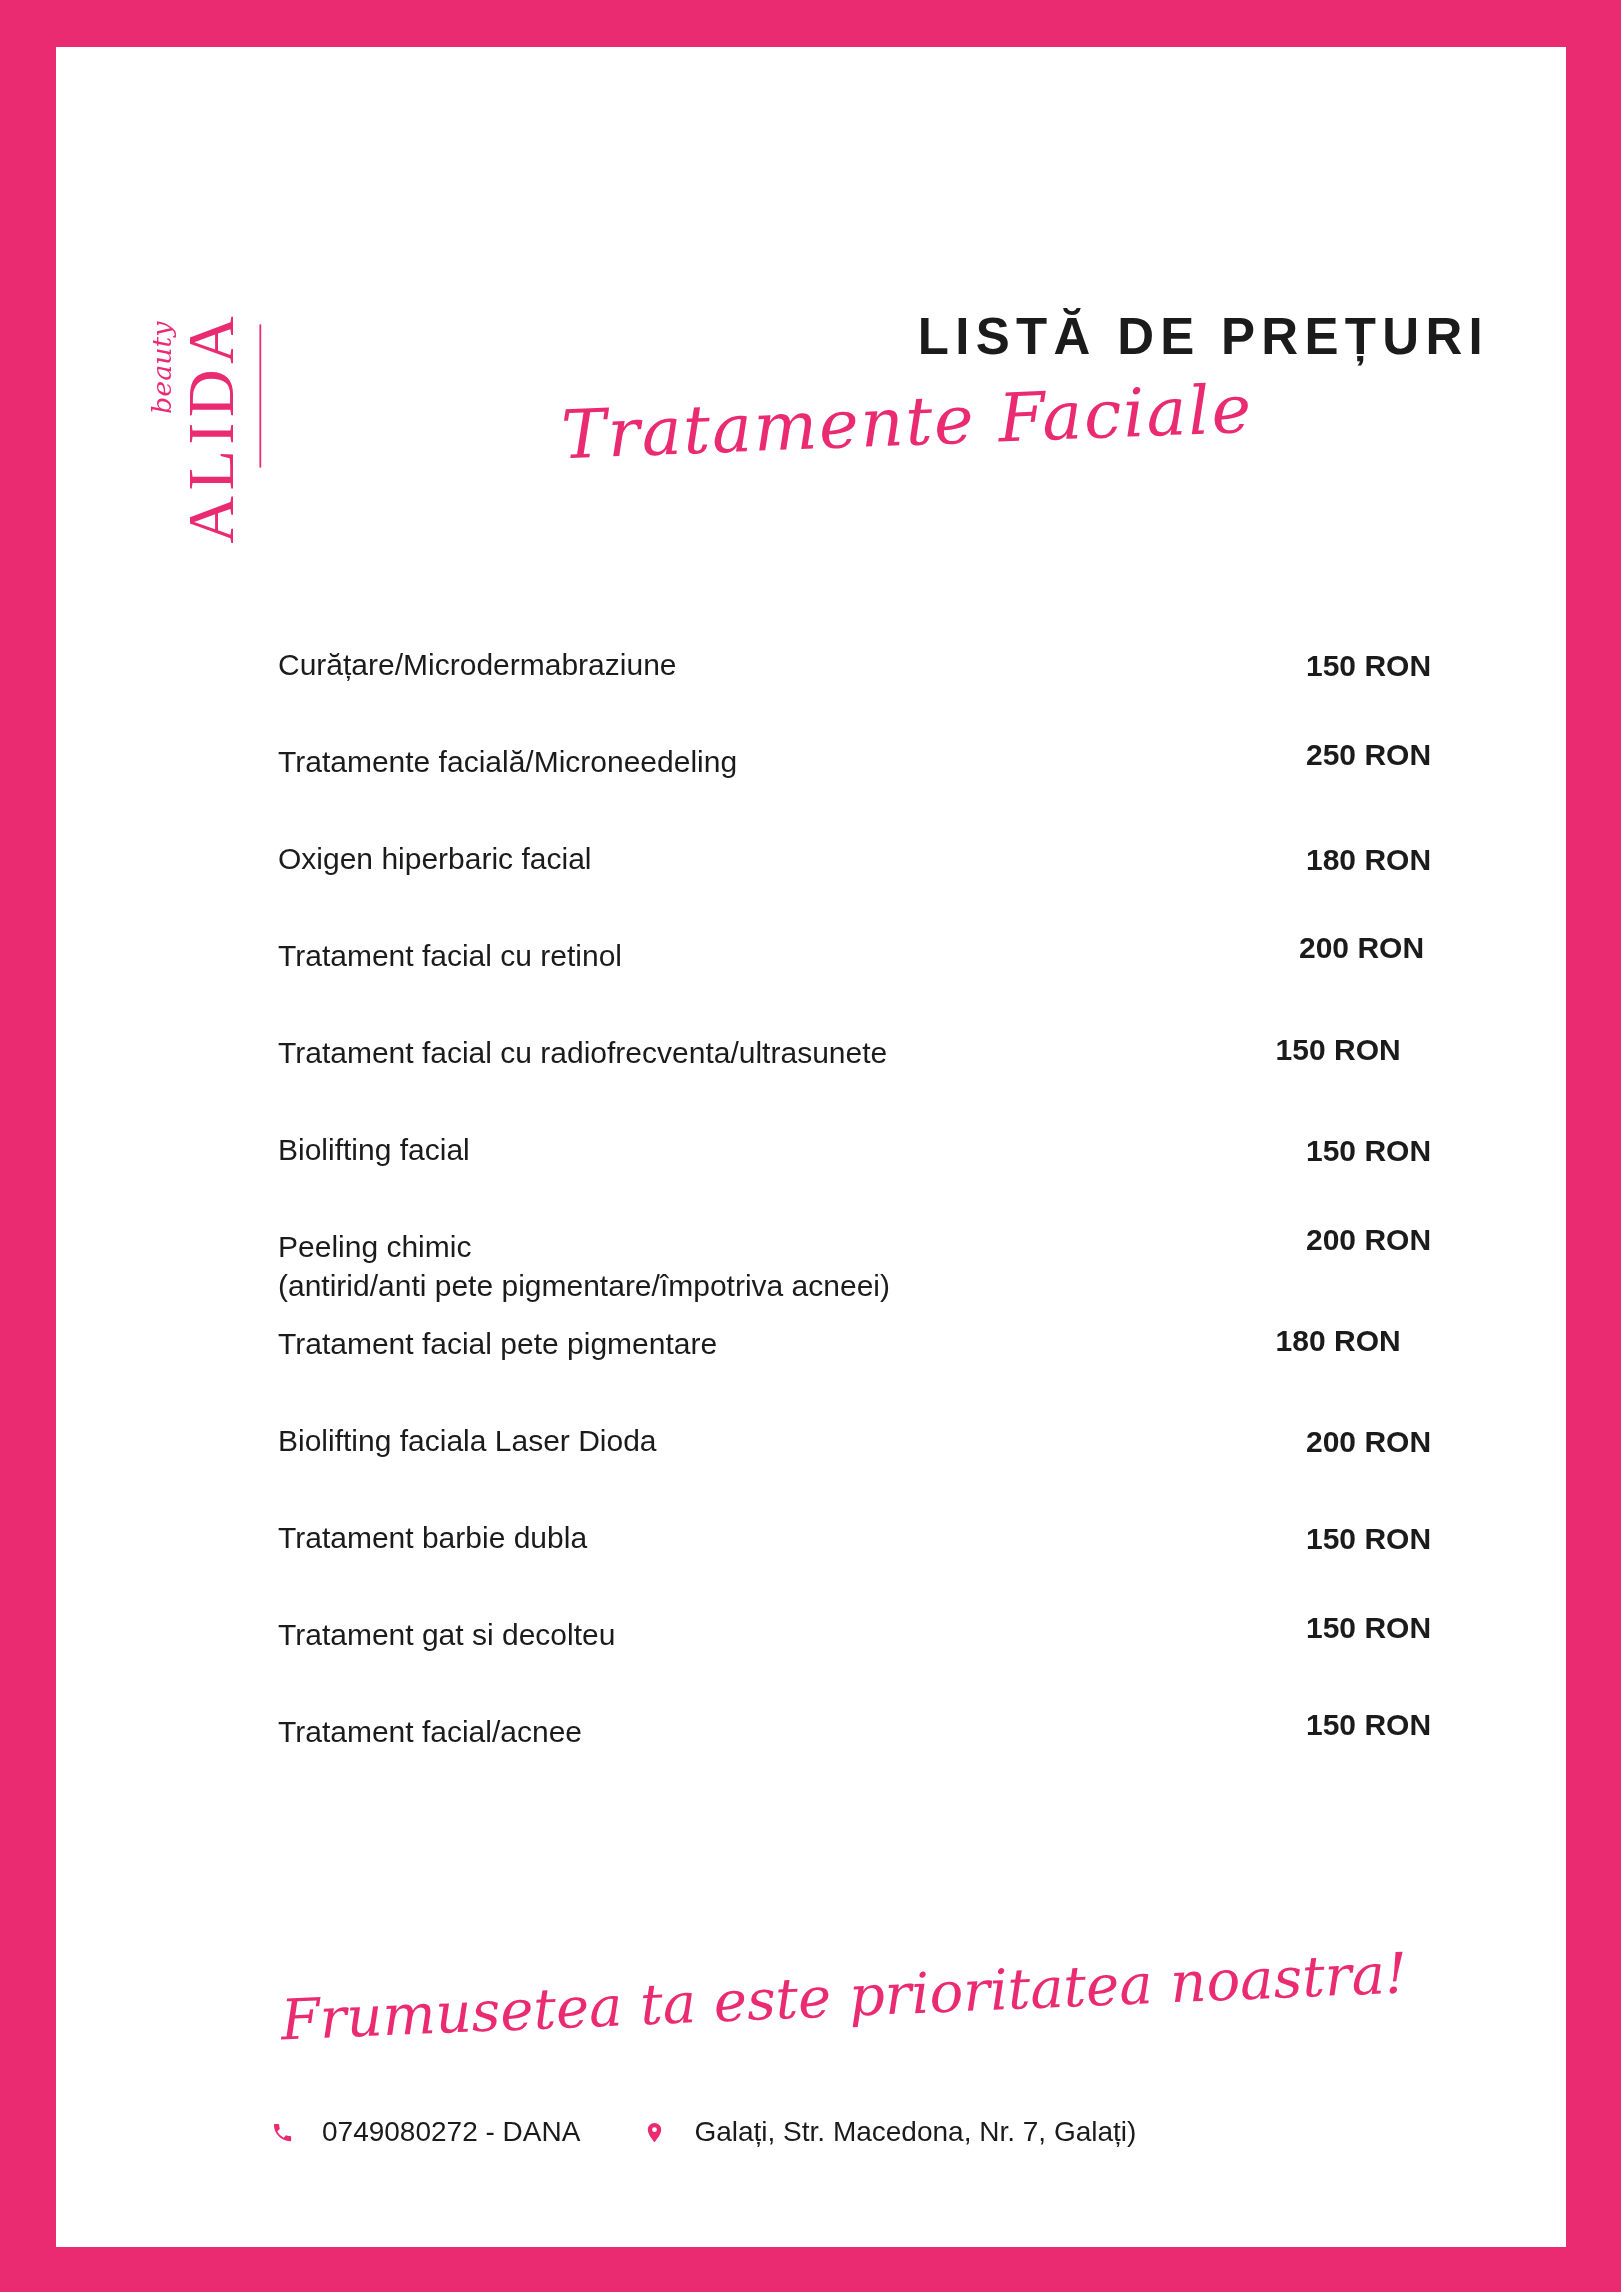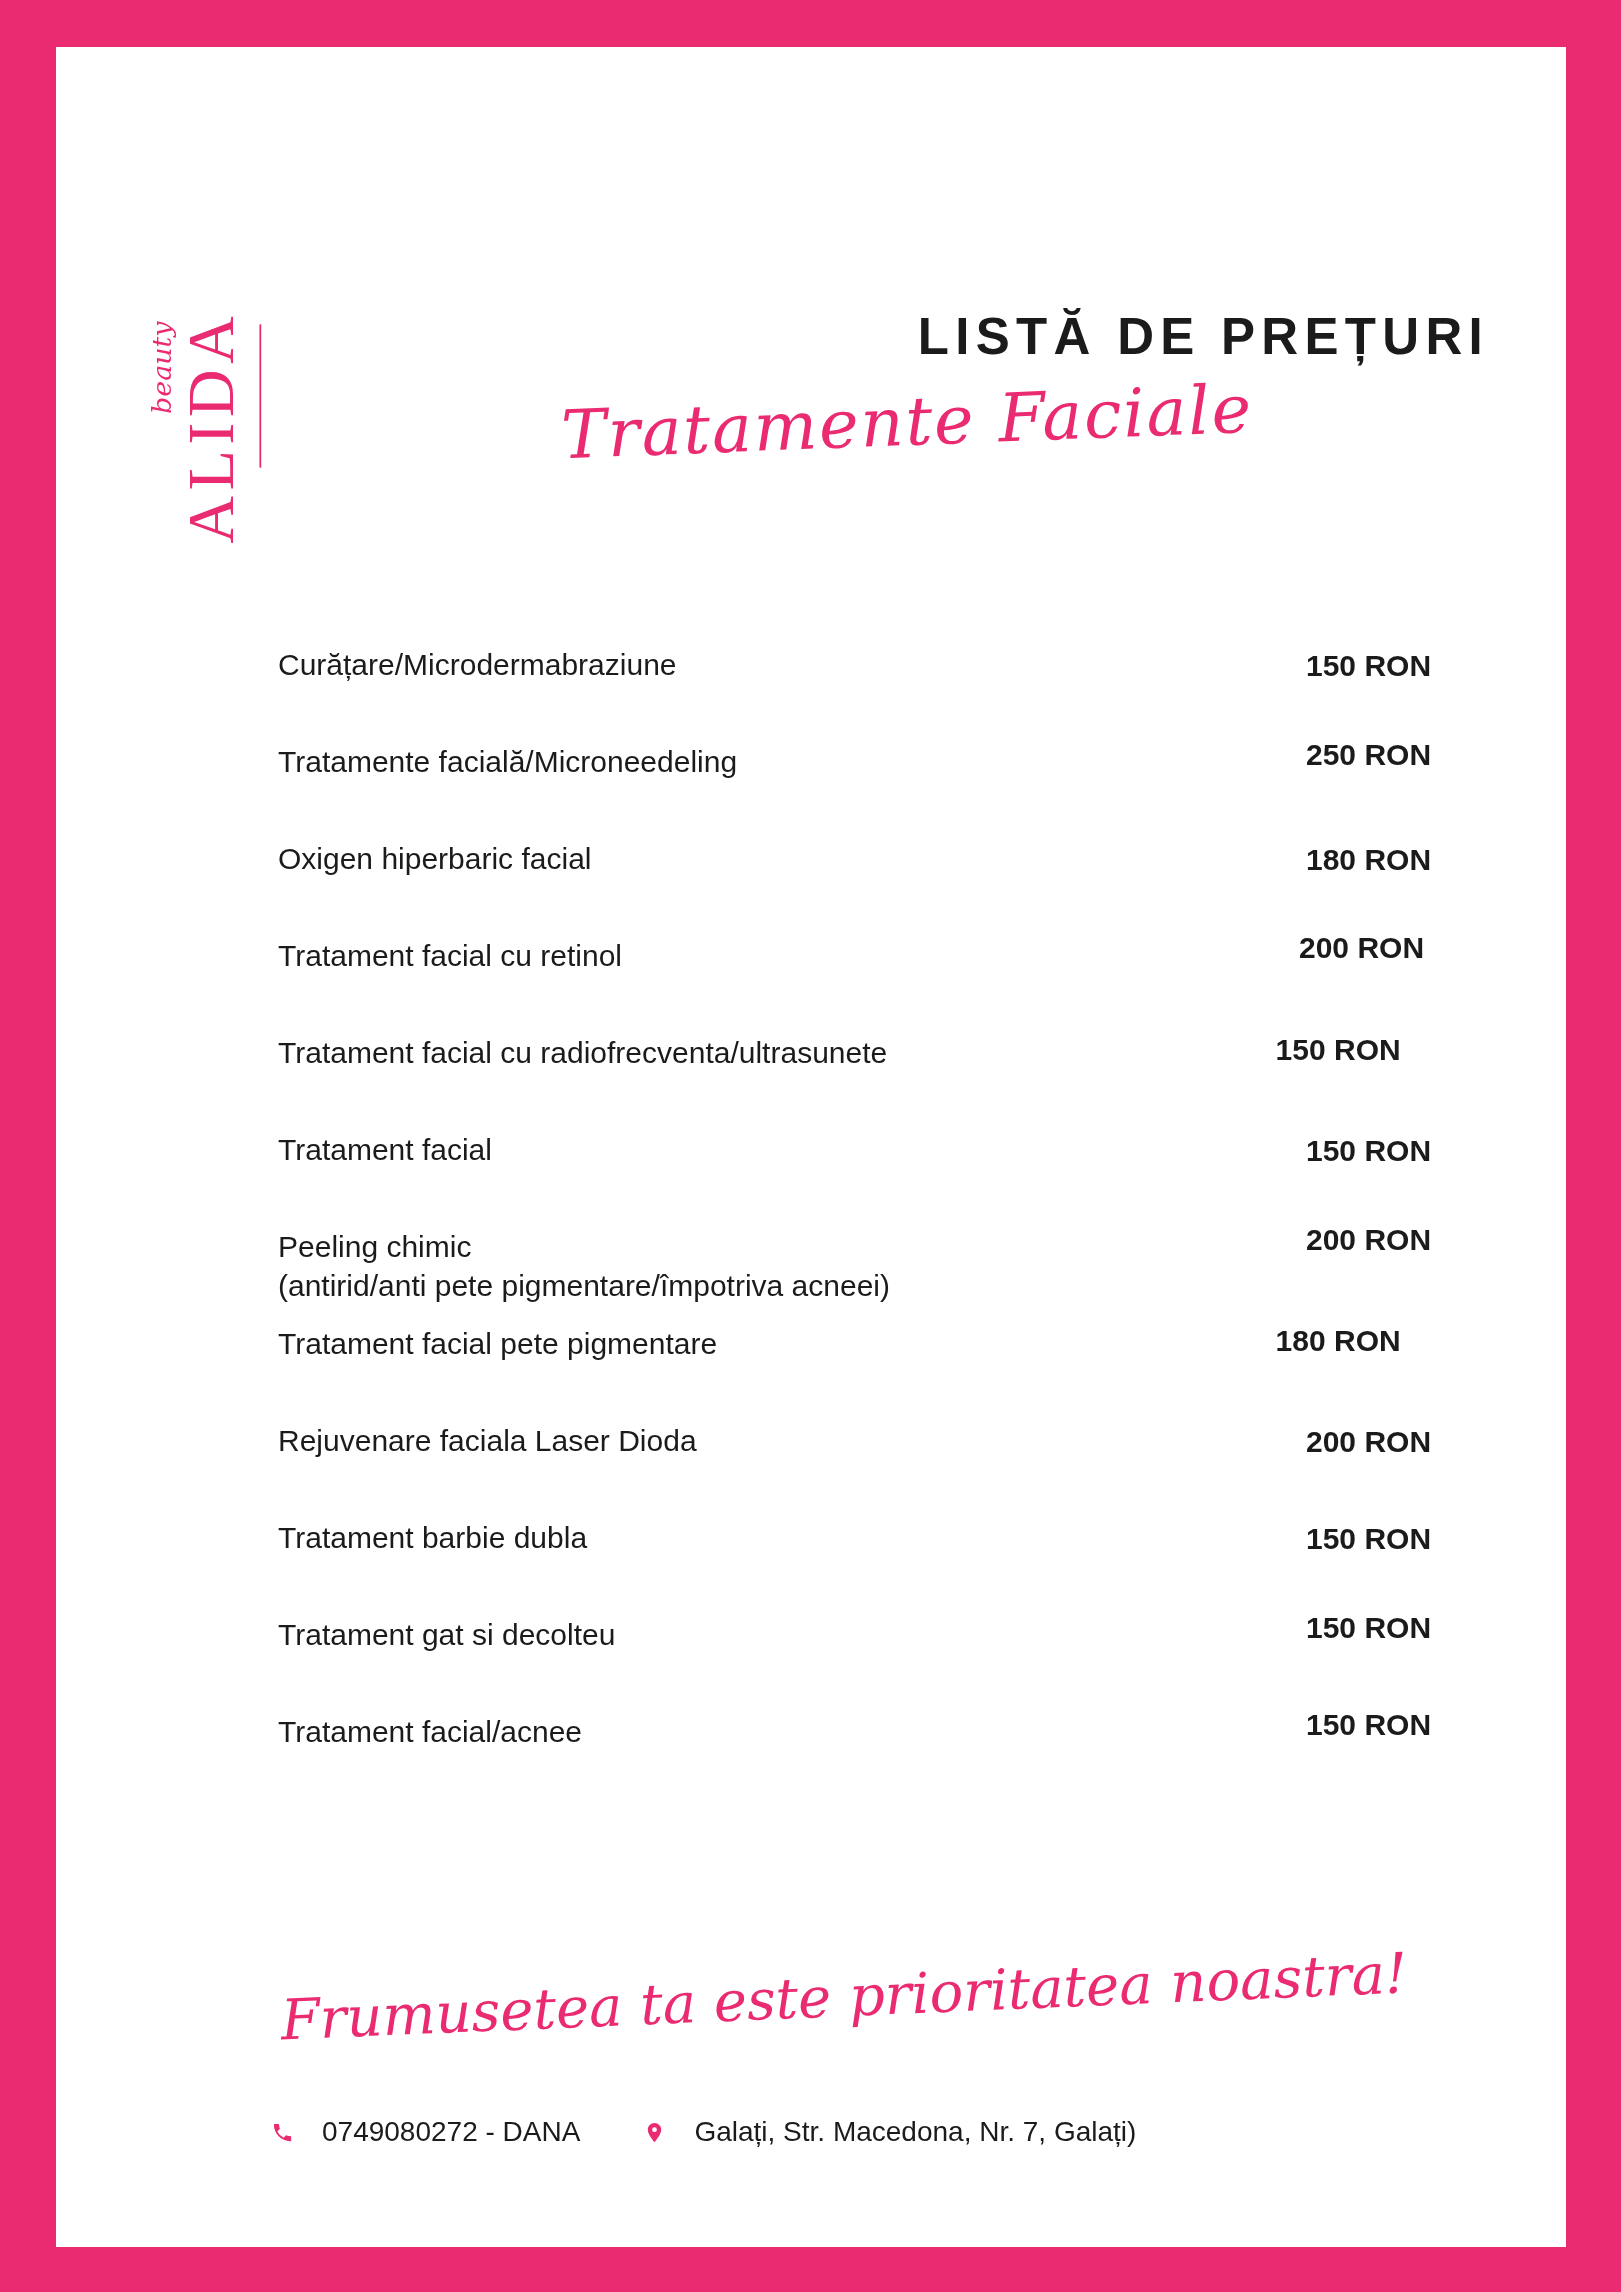--- a/index.html
+++ b/index.html
@@ -163,34 +163,34 @@
     </div>
     <div class="row shift-b">
       <div class="service">Tratament facial cu retinol</div>
       <div class="price">200 RON</div>
     </div>
     <div class="row shift-d">
       <div class="service">Tratament facial cu radiofrecventa/ultrasunete</div>
       <div class="price">150 RON</div>
     </div>
     <div class="row shift-a">
-      <div class="service">Tratament facial</div>
+      <div class="service">Biolifting facial</div>
       <div class="price">150 RON</div>
     </div>
     <div class="row shift-c">
       <div class="service" style="white-space: pre-line;">Peeling chimic
 (antirid/anti pete pigmentare/împotriva acneei)</div>
       <div class="price">200 RON</div>
     </div>
     <div class="row shift-d">
       <div class="service">Tratament facial pete pigmentare</div>
       <div class="price">180 RON</div>
     </div>
     <div class="row shift-a">
-      <div class="service">Rejuvenare faciala Laser Dioda</div>
+      <div class="service">Biolifting faciala Laser Dioda</div>
       <div class="price">200 RON</div>
     </div>
     <div class="row shift-a">
       <div class="service">Tratament barbie dubla</div>
       <div class="price">150 RON</div>
     </div>
     <div class="row shift-c">
       <div class="service">Tratament gat si decolteu</div>
       <div class="price">150 RON</div>
     </div>

